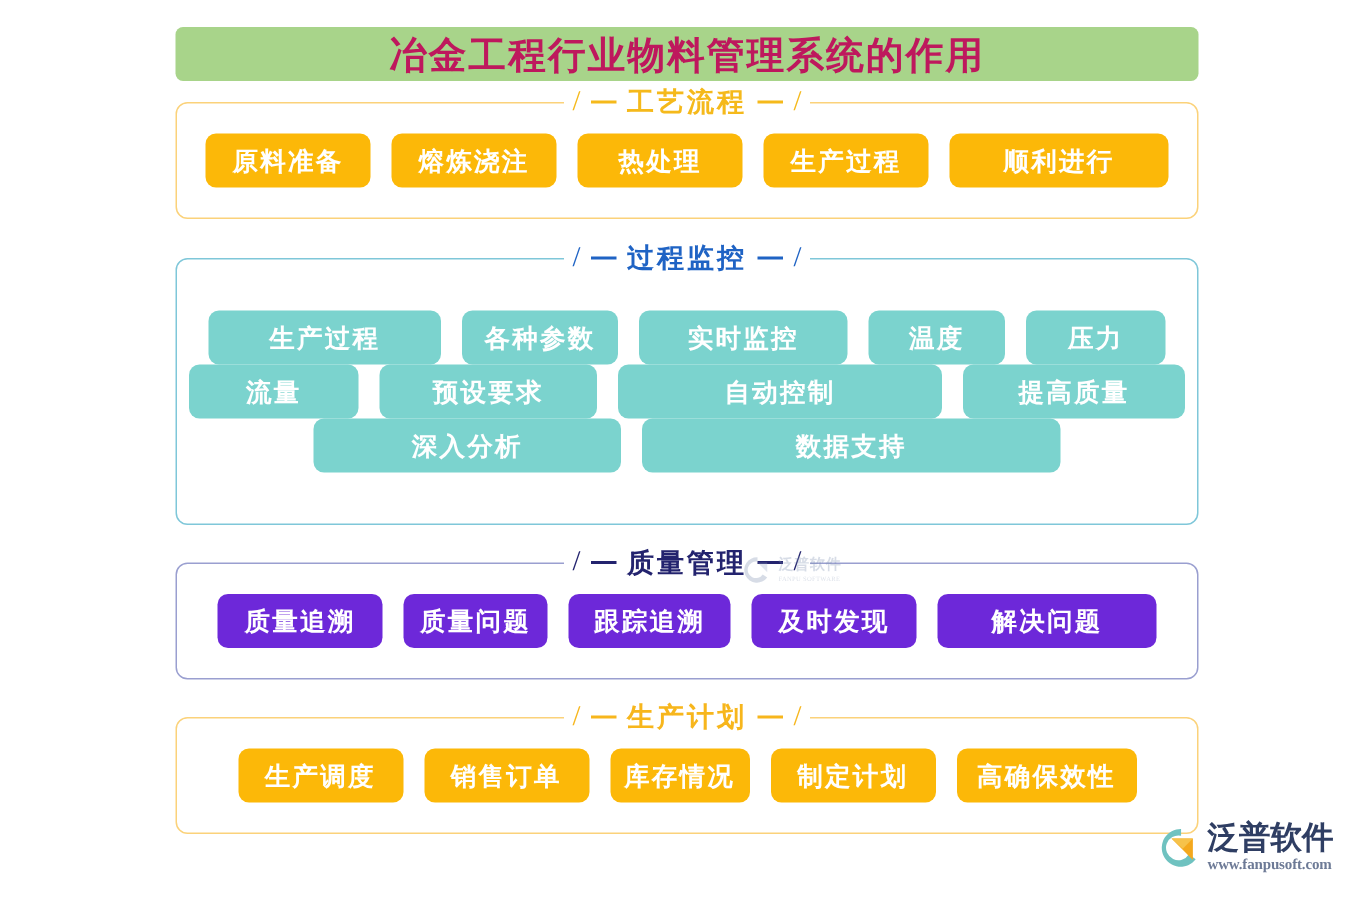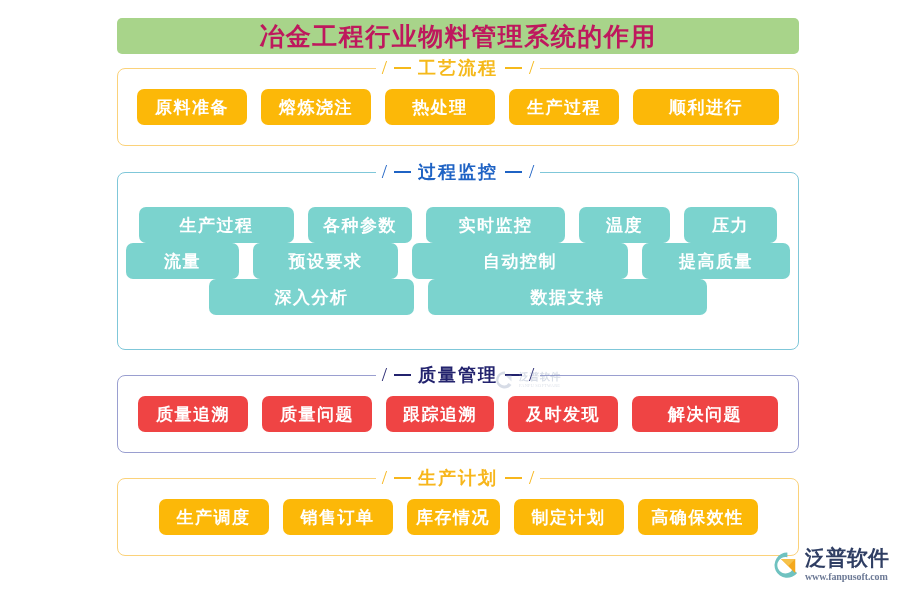--- a/index.html
+++ b/index.html
@@ -130,21 +130,21 @@
     color: #ffffff;
     font-size: 17px;
     font-weight: bold;
     letter-spacing: 1.5px;
     white-space: nowrap;
     box-sizing: border-box;
     font-family: "Liberation Serif", "DejaVu Serif", serif;
   }
   .chip-orange { background: #fcb808; }
   .chip-teal   { background: #7bd3ce; }
-  .chip-green  { background: #ef4444; }
+  .chip-green  { background: #6d28d9; }
 
   
   #section-flow    { left: 117px; top: 68px;  width: 682px; height: 78px; }
   #section-monitor { left: 117px; top: 172px; width: 682px; height: 178px; }
   #section-quality { left: 117px; top: 375px; width: 682px; height: 78px; }
   #section-plan    { left: 117px; top: 478px; width: 682px; height: 78px; }
 
   
   .watermark {
     position: absolute;
@@ -279,21 +279,21 @@
         <span class="legend-slash">/</span>
         <span class="legend-dash"></span>
         <span class="legend-title">质量管理</span>
         <span class="legend-dash"></span>
         <span class="legend-slash">/</span>
       </div>
     </div>
     <div class="rows">
       <div class="chip-row">
         <div class="chip chip-green" style="width:110px">质量追溯</div>
-        <div class="chip chip-green" style="width:110px">质量问题</div>
+        <div class="chip chip-green" style="width:96px">质量问题</div>
         <div class="chip chip-green" style="width:108px">跟踪追溯</div>
         <div class="chip chip-green" style="width:110px">及时发现</div>
         <div class="chip chip-green" style="width:146px">解决问题</div>
       </div>
     </div>
   </div>
 
   <div class="section sec-plan" id="section-plan">
     <div class="section-legend">
       <div class="legend-inner">

